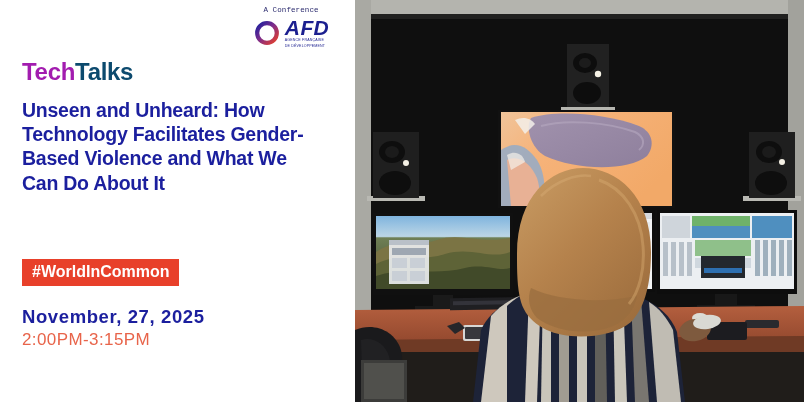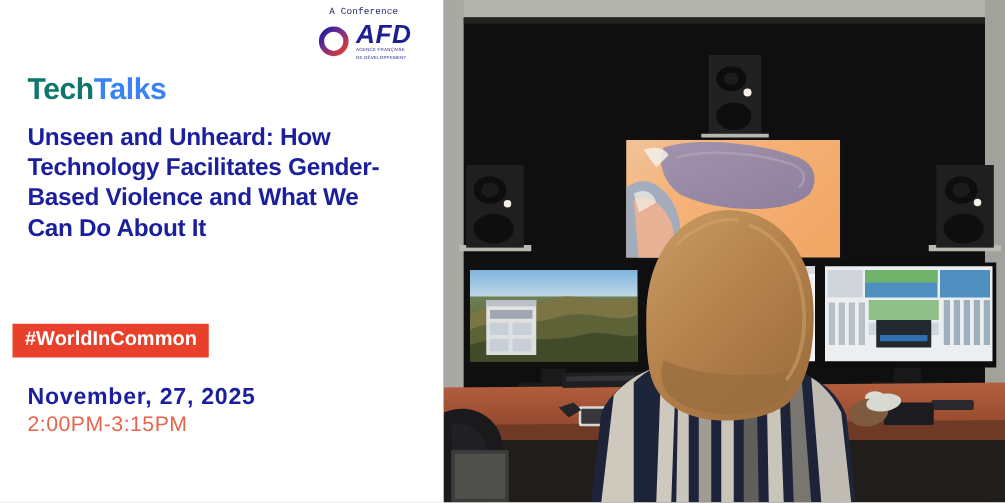--- a/index.html
+++ b/index.html
@@ -84,38 +84,38 @@
   .brand-line {
     position: absolute;
     left: 22px;
     top: 60px;
     font-size: 24px;
     font-weight: bold;
     letter-spacing: -0.3px;
     line-height: 1;
     white-space: nowrap;
   }
-  .brand-tech { color: #0f766e; }
-  .brand-talks { color: #3b82f6; }
+  .brand-tech { color: #a21caf; }
+  .brand-talks { color: #0c4a6e; }
 
   .talk-title {
     position: absolute;
     left: 22px;
     top: 98px;
     width: 300px;
     font-size: 19.5px;
     font-weight: bold;
     color: #1b1f9e;
     line-height: 1.24;
     letter-spacing: -0.25px;
   }
 
   .hashtag-badge {
     position: absolute;
-    left: 10px;
+    left: 22px;
     top: 259px;
     background: #e8402a;
     color: #ffffff;
     font-size: 16px;
     font-weight: bold;
     padding: 5px 10px 6px 10px;
     letter-spacing: 0px;
     line-height: 1;
     white-space: nowrap;
   }

